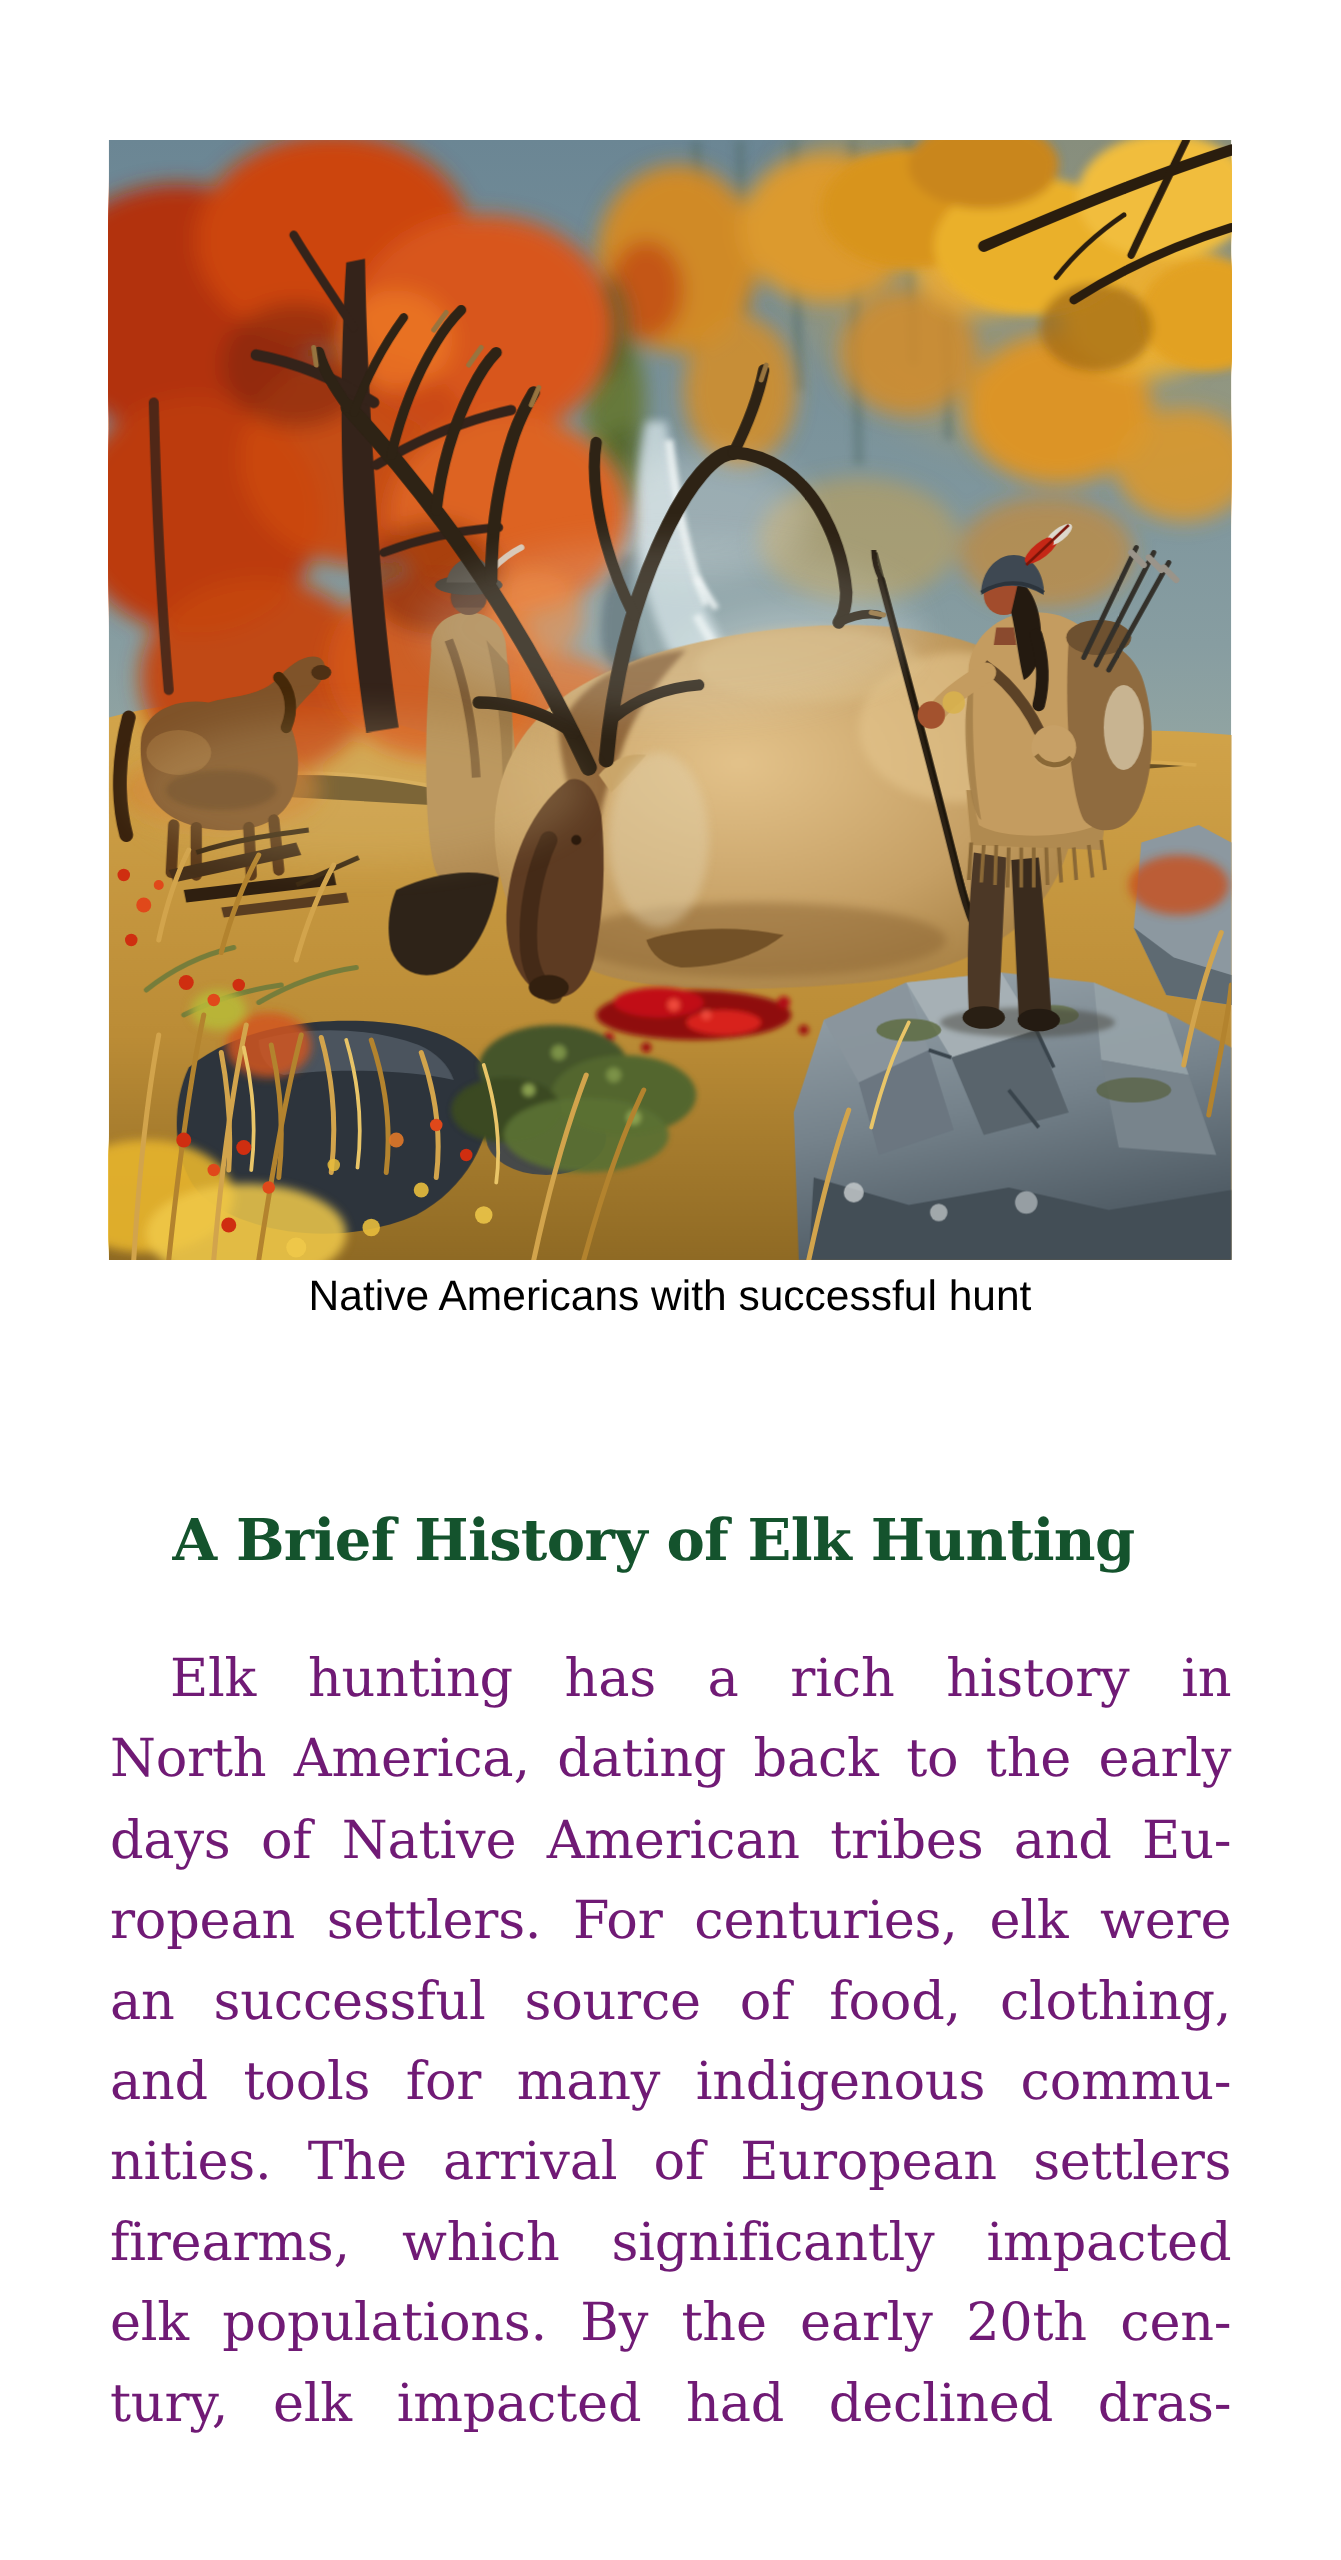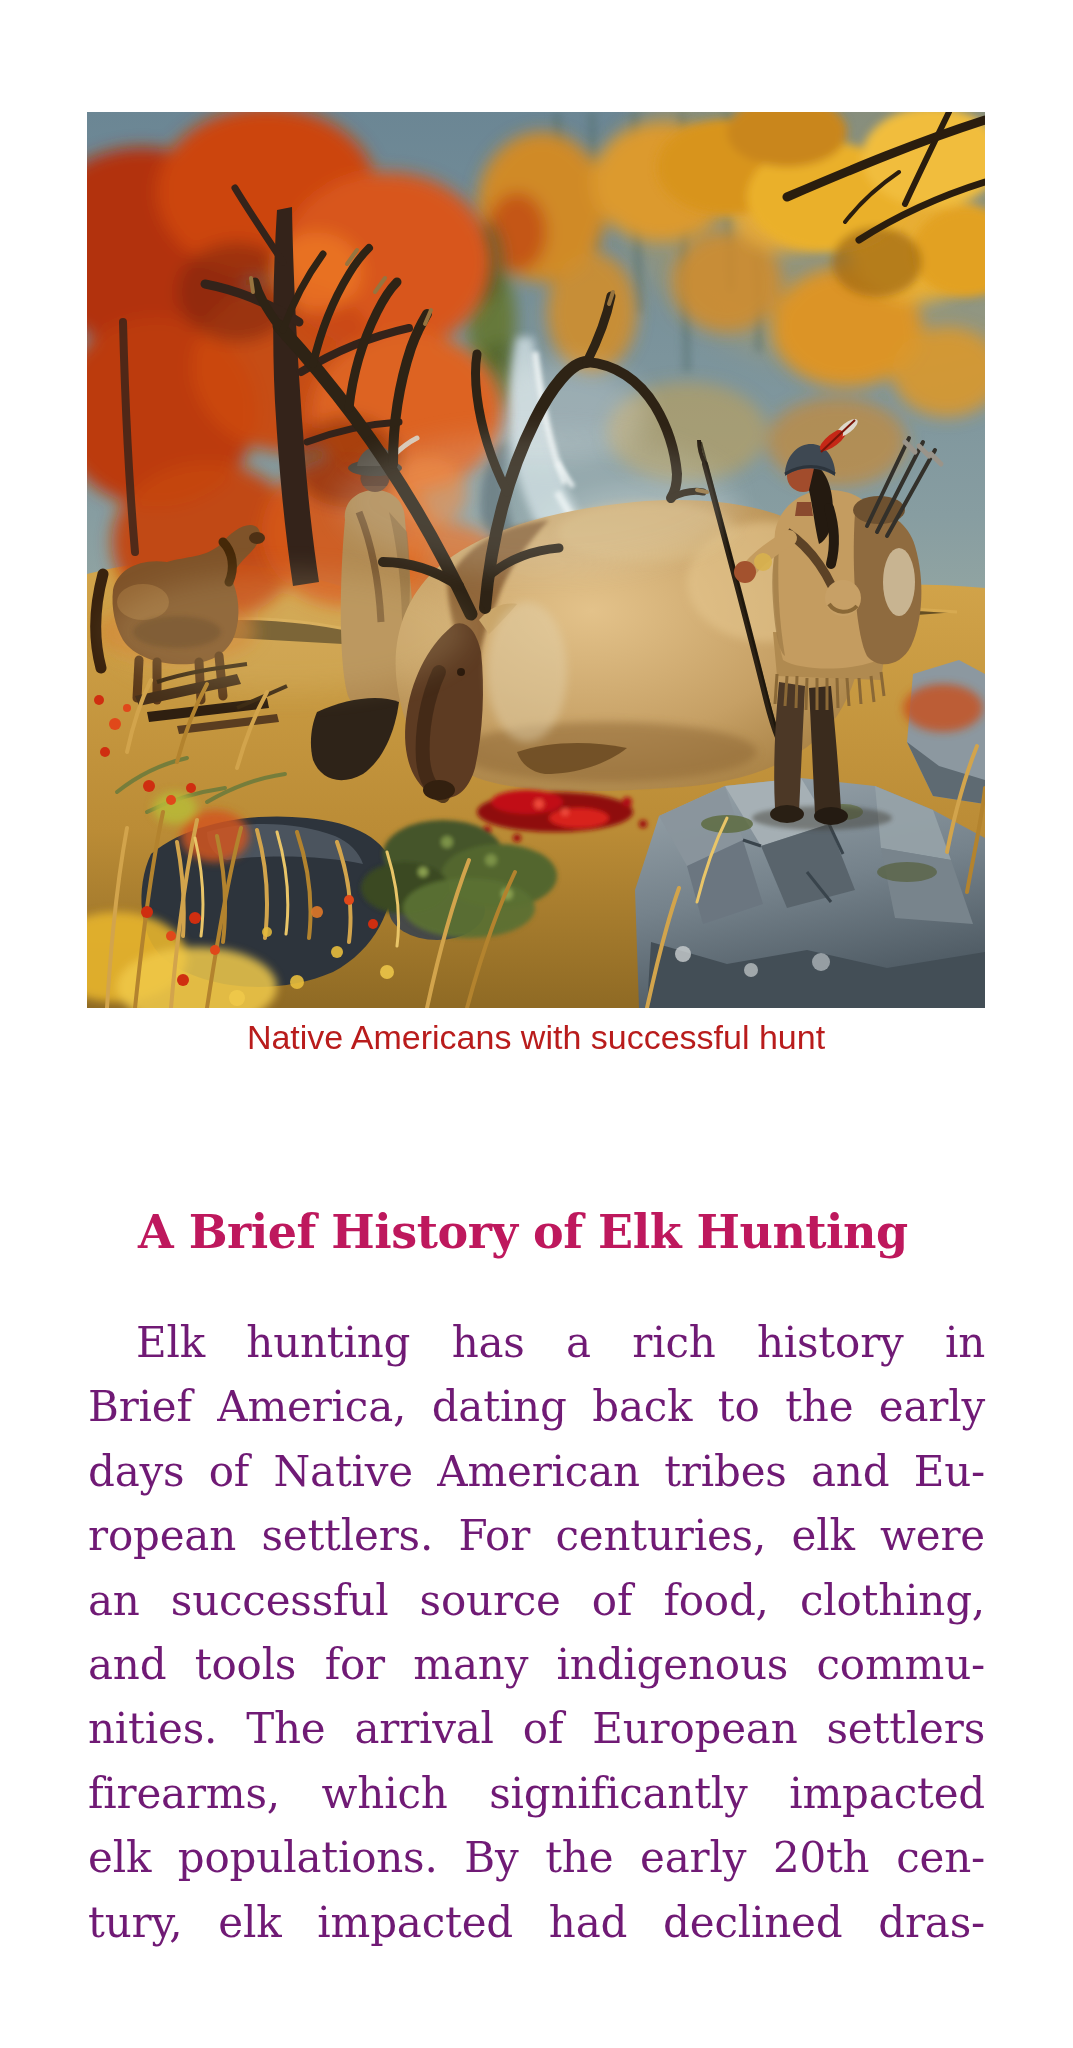--- a/index.html
+++ b/index.html
@@ -2,24 +2,24 @@
 <html><head>
 <meta charset="utf-8">
 <style>
   html,body{margin:0;padding:0;background:#ffffff;}
   .page{position:relative;width:1073px;height:2048px;background:#ffffff;overflow:hidden;
         font-family:"DejaVu Serif",serif;color:#0f0f0f;}
   figure{margin:0;}
   .artwork{position:absolute;left:87px;top:112px;width:898px;height:896px;}
   .artwork svg{display:block;width:100%;height:100%;}
   .caption{position:absolute;left:87px;top:1016px;width:898px;text-align:center;
-           font-family:"Liberation Sans",sans-serif;font-size:34px;line-height:42px;color:#b91c1c;}
+           font-family:"Liberation Sans",sans-serif;font-size:34px;line-height:42px;color:#000000;}
   .heading{position:absolute;left:88px;top:1204px;width:897px;margin:0;padding-left:50px;
            font-family:"DejaVu Serif",serif;font-weight:bold;font-size:46px;line-height:56px;
-           letter-spacing:-0.5px;color:#be185d;}
+           letter-spacing:-0.5px;color:#14532d;}
   .paragraph{position:absolute;left:88px;top:1311px;width:897px;
              font-size:42px;line-height:64.4px;letter-spacing:-0.2px;color:#701a75;}
   .para-line{text-align:justify;text-align-last:justify;height:64.4px;}
   .para-line:first-child{text-indent:48px;}
 </style>
 </head>
 <body>
 
 <div class="page">
 
@@ -439,21 +439,21 @@
         </g>
       </svg>
     </div>
     <figcaption class="caption">Native Americans with successful hunt</figcaption>
   </figure>
 
   <h1 class="heading">A Brief History of Elk Hunting</h1>
 
   <div class="paragraph">
       <div class="para-line">Elk hunting has a rich history in</div>
-      <div class="para-line">Brief America, dating back to the early</div>
+      <div class="para-line">North America, dating back to the early</div>
       <div class="para-line">days of Native American tribes and Eu-</div>
       <div class="para-line">ropean settlers. For centuries, elk were</div>
       <div class="para-line">an successful source of food, clothing,</div>
       <div class="para-line">and tools for many indigenous commu-</div>
       <div class="para-line">nities. The arrival of European settlers</div>
       <div class="para-line">firearms, which significantly impacted</div>
       <div class="para-line">elk populations. By the early 20th cen-</div>
       <div class="para-line">tury, elk impacted had declined dras-</div>
     </div>
 

